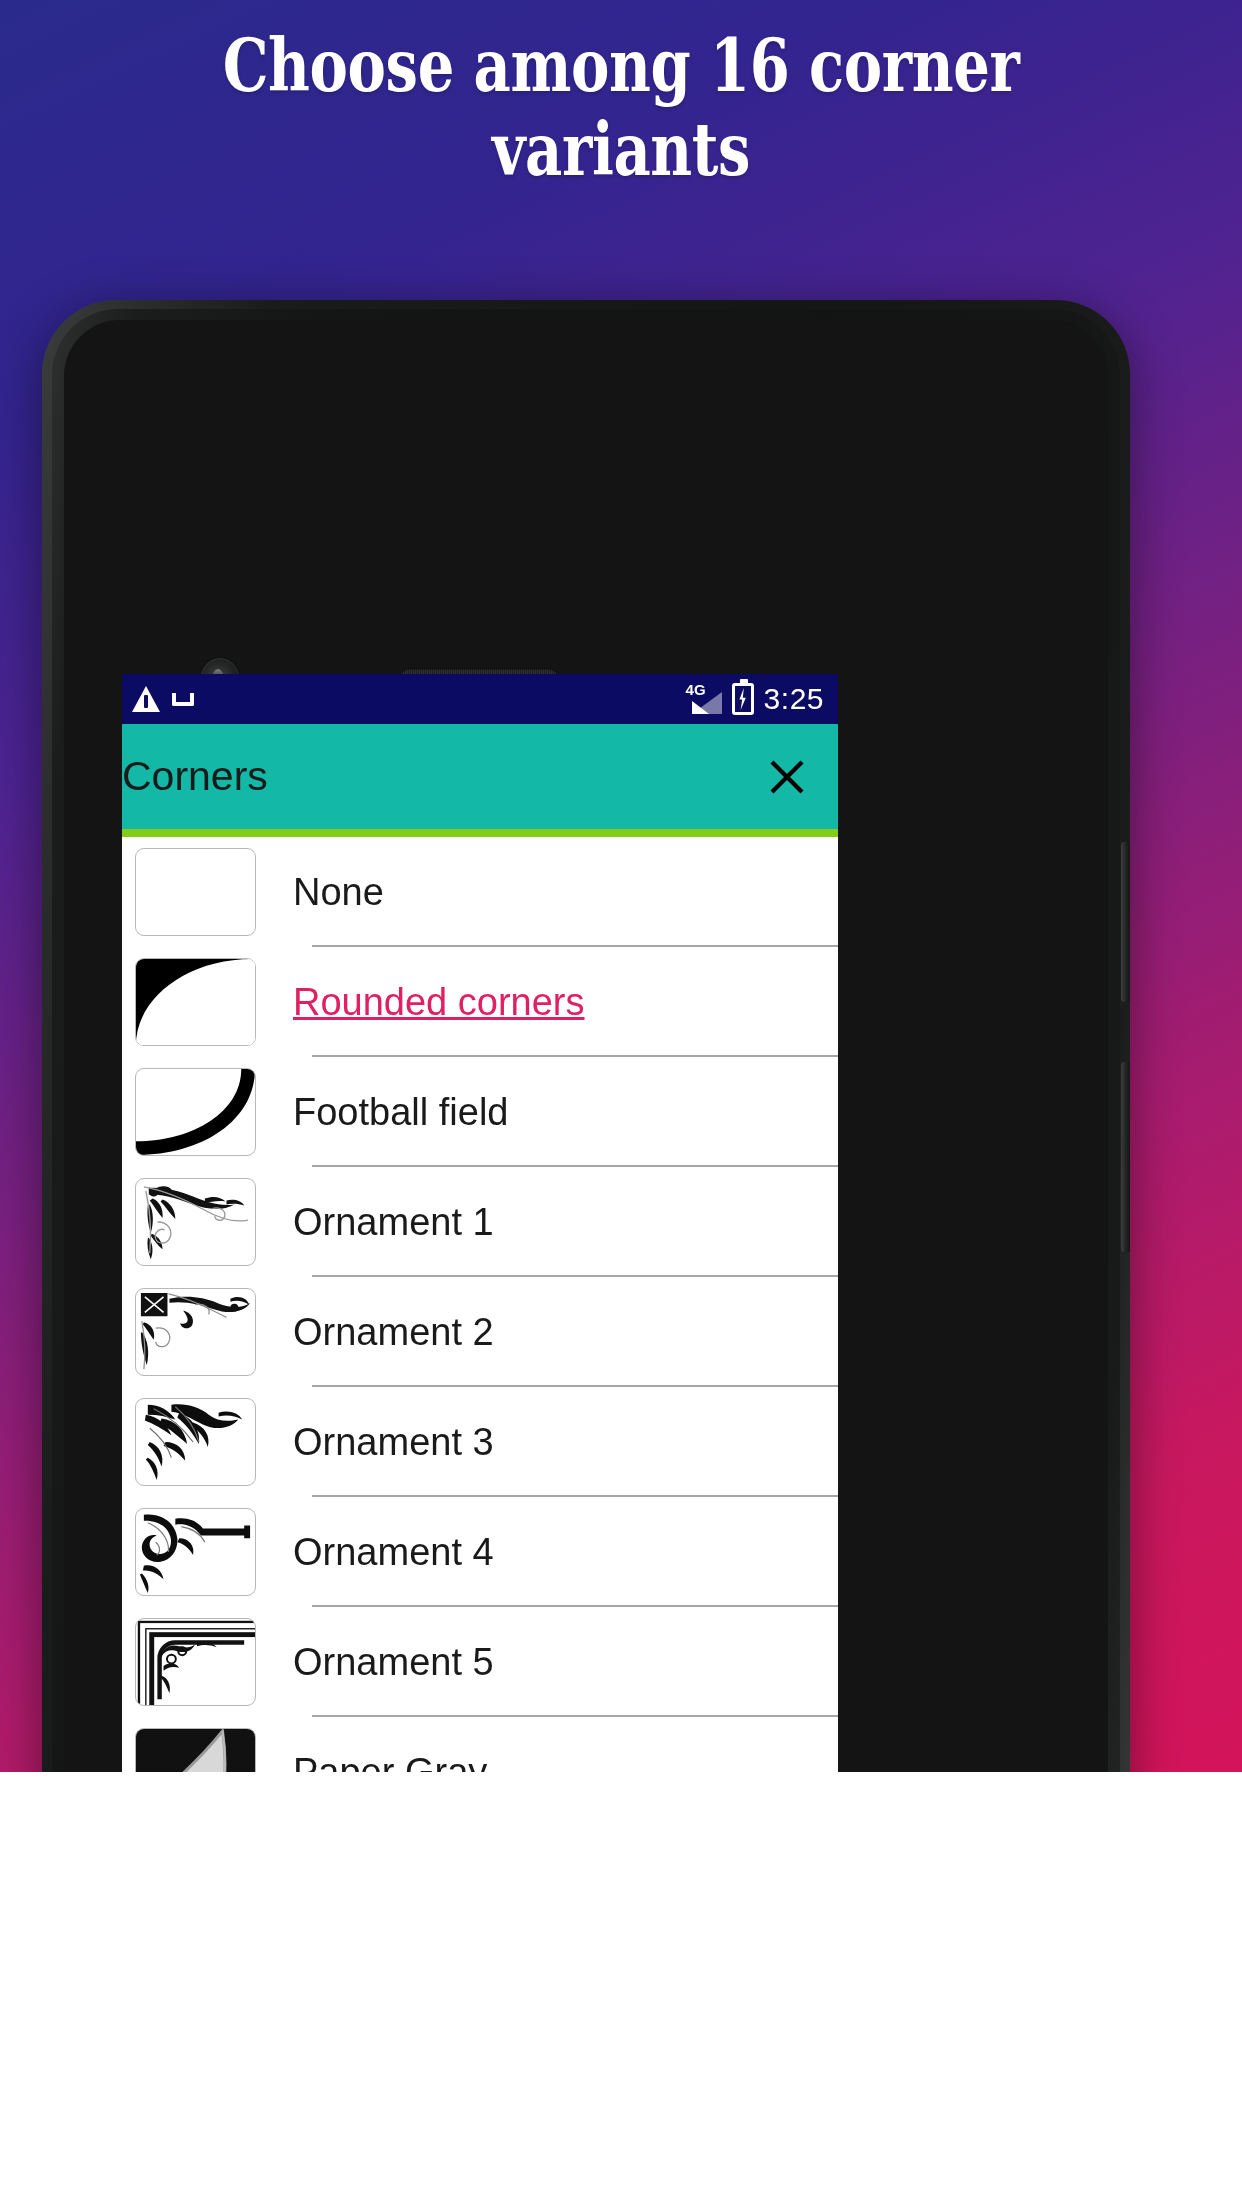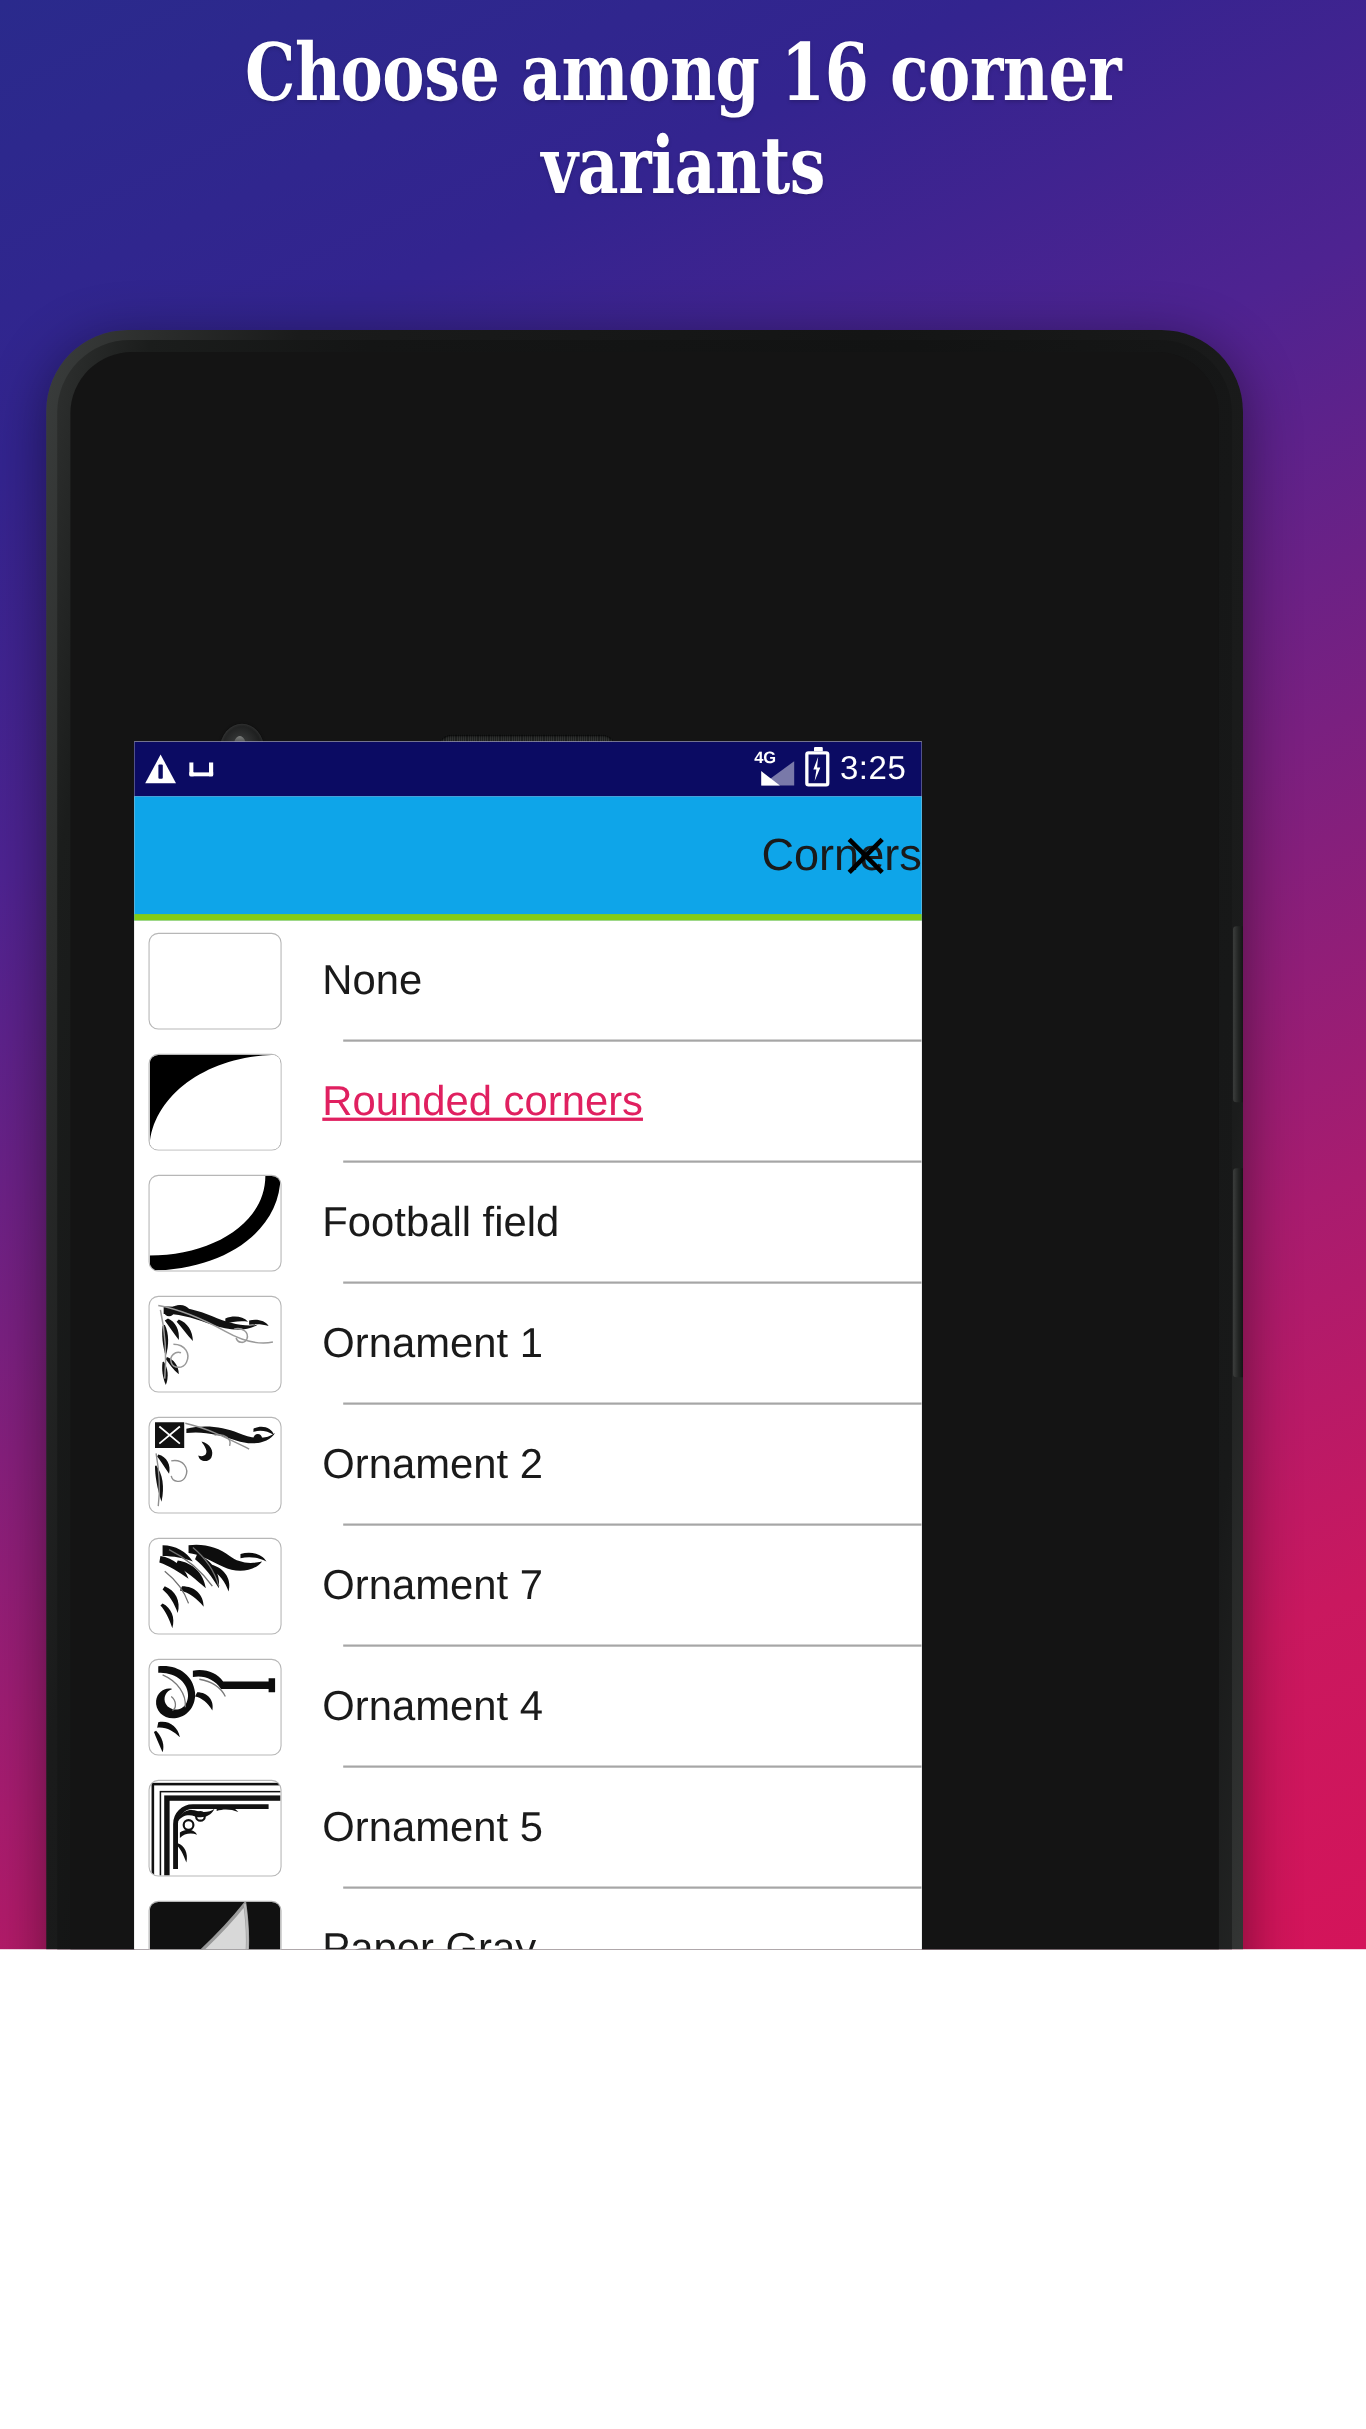--- a/index.html
+++ b/index.html
@@ -172,23 +172,23 @@
     width: 10px; height: 22px;
     background: #ffffff;
     clip-path: polygon(62% 0%, 18% 52%, 46% 52%, 30% 100%, 82% 44%, 52% 44%);
   }
   #clock { font-size: 30px; line-height: 30px; font-weight: normal; letter-spacing: 0.5px; }
 
   
   #app-bar {
     position: relative;
     height: 113px;
-    background: #0ea5e9;
-    border-bottom: 6px solid #84cc16;
-    display: flex; align-items: center; justify-content: flex-end;
+    background: #14b8a6;
+    border-bottom: 8px solid #84cc16;
+    display: flex; align-items: center; justify-content: flex-start;
   }
   #app-title {
     font-size: 41px; color: #1a1a1a; font-weight: normal;
   }
   #close-button {
     position: absolute; right: 22px; top: 50%;
     transform: translateY(-50%);
     width: 58px; height: 58px;
     display: flex; align-items: center; justify-content: center;
     cursor: pointer;
@@ -381,21 +381,21 @@
         <path d="M12 60 C20 64 24 73 21 83 C18 74 14 66 10 62 Z"></path>
         <path d="M84 14 C94 11 104 14 108 21 C100 17 92 16 84 18 Z"></path>
       </g>
       <g fill="none" stroke="#6f6f6f" stroke-width="1.2">
         <path d="M18 10 C34 18 48 30 58 44"></path>
         <path d="M40 8 C52 18 60 30 64 44"></path>
         <path d="M14 30 C24 38 32 48 36 60"></path>
       </g>
     </svg>
             </div>
-            <div class="row-label">Ornament 7</div>
+            <div class="row-label">Ornament 3</div>
             <div class="row-divider"></div>
           </div>
           <div class="corner-row">
             <div class="thumb">
               <svg viewBox="0 0 121 88" preserveAspectRatio="none">
       <g fill="#0d0d0d">
         <path d="M8 6 C26 4 40 14 42 30 C43 42 36 52 25 54 C14 56 5 48 6 38 C7 30 14 25 21 27 C15 29 12 35 15 41 C19 48 30 48 34 40 C39 30 32 16 18 13 C14 12 11 12 8 12 Z"></path>
         <path d="M40 10 C52 8 62 12 68 20 L112 20 L112 27 L66 27 C60 18 50 14 40 16 Z"></path>
         <path d="M110 17 L116 17 L116 30 L110 30 Z"></path>
         <path d="M8 58 C18 56 26 62 28 72 C22 66 15 62 7 63 Z"></path>

